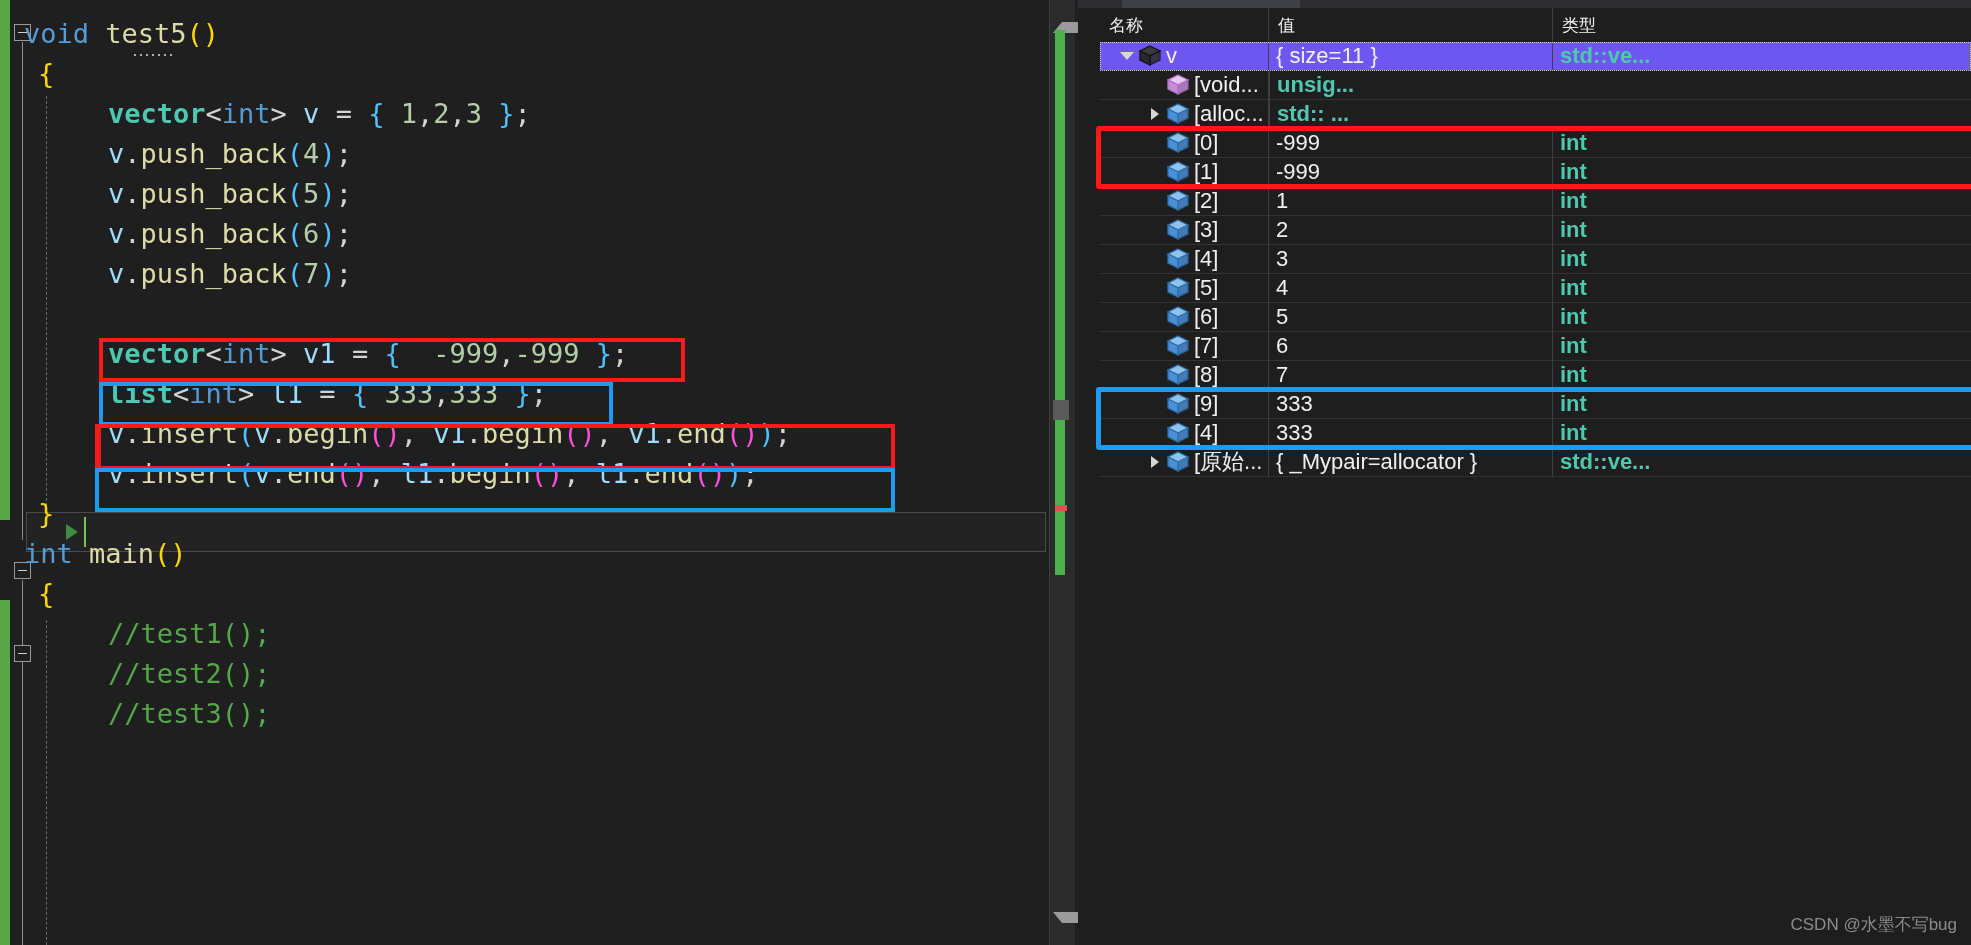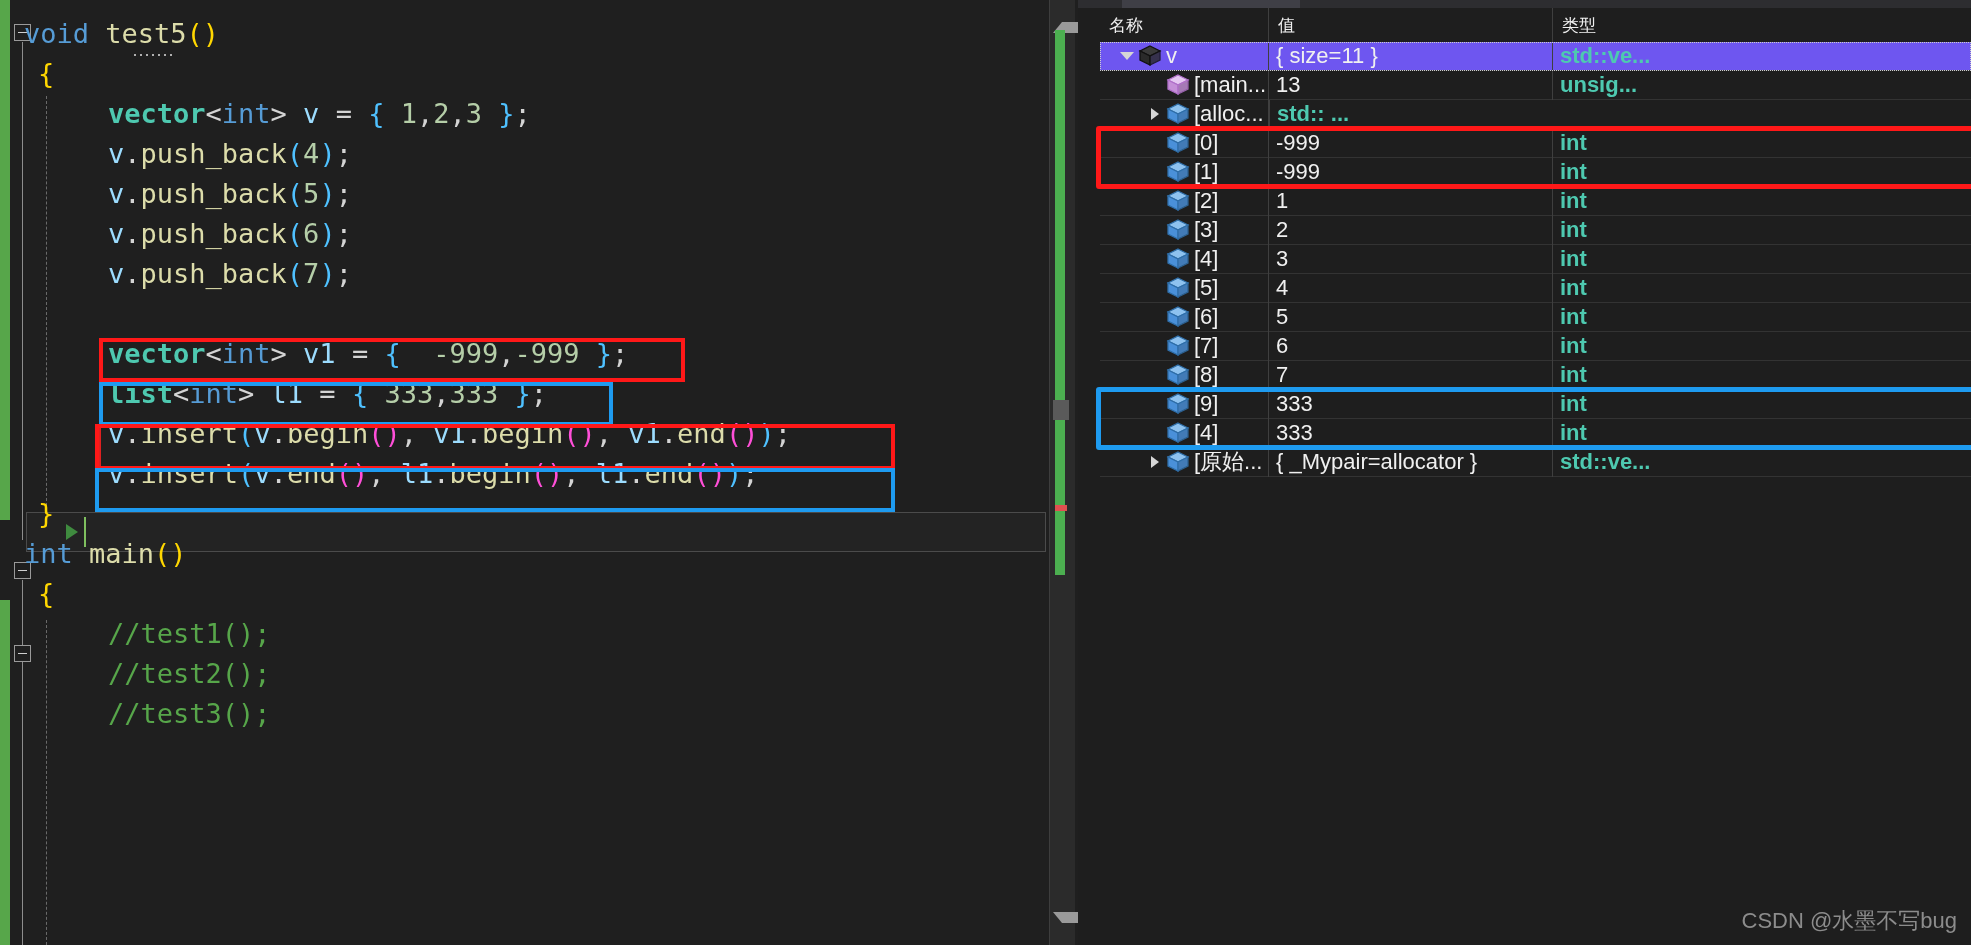--- a/index.html
+++ b/index.html
@@ -99,21 +99,21 @@
   .cubeicon svg{display:block;}
   .nm{overflow:hidden;white-space:nowrap;text-overflow:clip;}
 
   .rowdots{position:absolute;left:0;top:0;width:871px;height:29px;
            border:1px dotted #cfcfcf;box-sizing:border-box;pointer-events:none;}
 
   .addwatch{display:flex;height:32px;align-items:center;color:#cfcfcf;font-size:22px;
             font-style:italic;border-bottom:1px solid #333;}
   .addwatch .cell{box-sizing:border-box;height:32px;display:flex;align-items:center;padding-left:2px;}
 
-  .watermark{position:absolute;right:14px;bottom:9px;color:#8c8c8c;font-size:22px;margin-top:33px;}
+  .watermark{position:absolute;right:14px;bottom:9px;color:#8c8c8c;font-size:17px;margin-top:33px;}
 
   .hl2{position:absolute;box-sizing:border-box;pointer-events:none;border-radius:3px;}
   .hl2.red{border:5px solid #ff1818;}
   .hl2.blue{border:5px solid #1e9bf0;}
 </style>
 </head>
 <body>
 
 <div class="app">
 
@@ -199,24 +199,23 @@
             <div class="cell name">
               <div class="indent" style="width: 44px;"></div>
               <div class="expander"></div>
               <div class="cubeicon">
                 <svg width="24" height="24" viewBox="0 0 24 24">
                   <path d="M12 2 L22 7 L12 12 L2 7 Z" fill="#e6c8f2" stroke="#b06fc9" stroke-width="1.3"></path>
                   <path d="M2 7 L12 12 L12 21 L2 16 Z" fill="#c58fd8" stroke="#b06fc9" stroke-width="1.3"></path>
                   <path d="M22 7 L12 12 L12 21 L22 16 Z" fill="#c58fd8" stroke="#b06fc9" stroke-width="1.3" opacity="0.82"></path>
                 </svg>
               </div>
-              <span class="nm">[main...</span>
-            </div>
-            <div class="vsep"></div>
-            <div class="cell val">13</div>
+              <span class="nm">[void...</span>
+            </div>
+            <div class="vsep"></div>
             <div class="vsep"></div>
             <div class="cell type">unsig...</div>
           </div>
           <div class="row">
             <div class="cell name">
               <div class="indent" style="width: 44px;"></div>
               <div class="expander">
                 <span class="tri-right"></span>
               </div>
               <div class="cubeicon">

